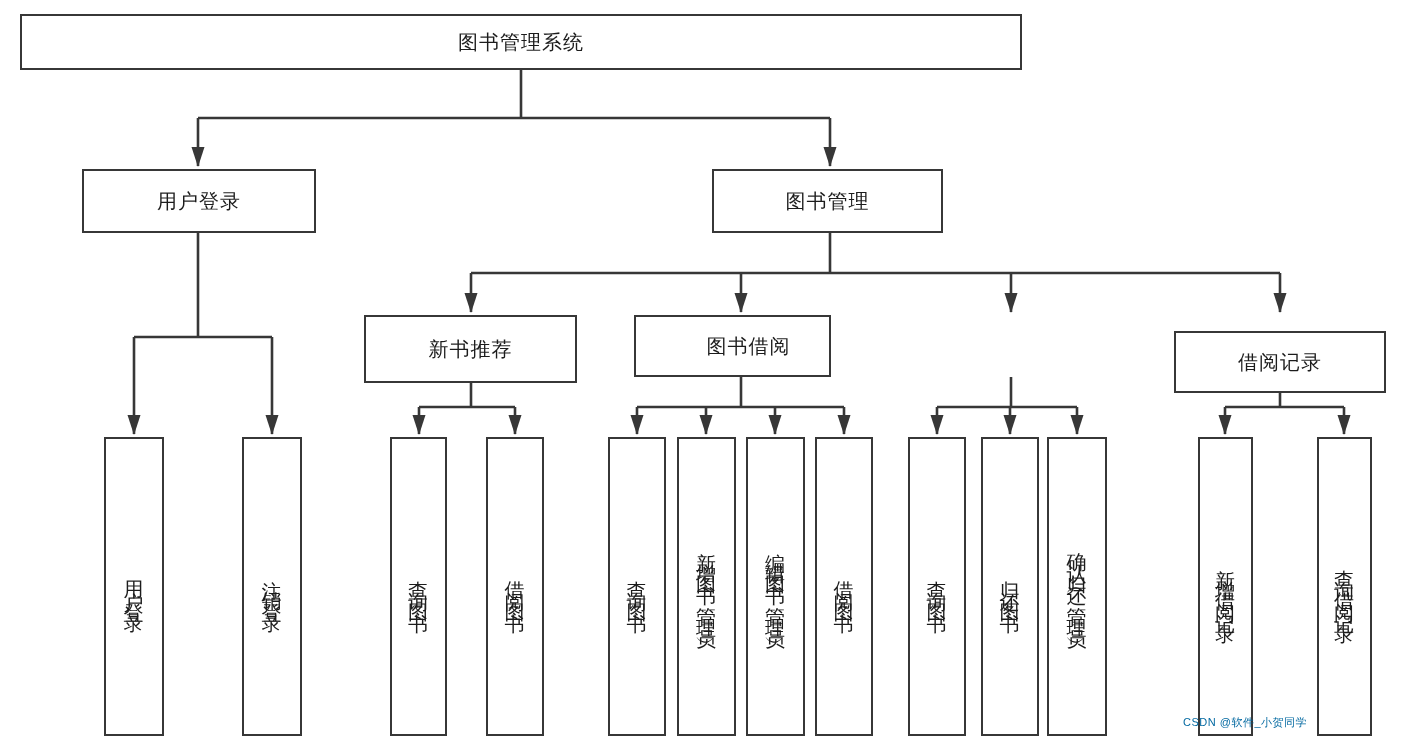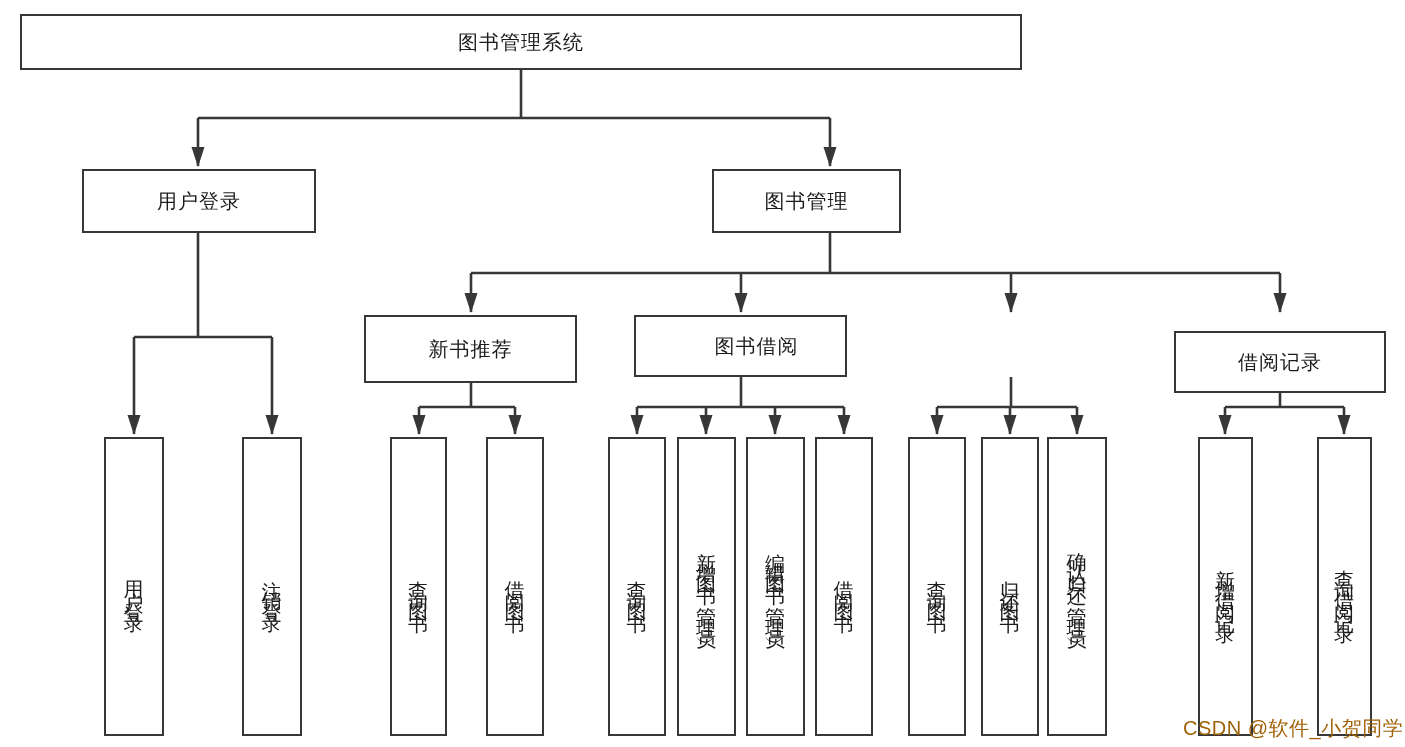--- a/index.html
+++ b/index.html
@@ -13,21 +13,21 @@
     position:absolute;box-sizing:border-box;background:#ffffff;
     border:2.5px solid #373737;display:flex;align-items:center;justify-content:center;
     color:#1c1c1c;font-size:20px;letter-spacing:1px;white-space:nowrap;
   }
   .leaf{
     writing-mode:vertical-rl;text-orientation:mixed;
     letter-spacing:11px;font-size:20px;line-height:1;white-space:normal;
   }
   .watermark{
     position:absolute;left:1183px;top:715px;width:215px;
-    color:#a16207;font-size:20px;letter-spacing:0.5px;white-space:nowrap;
+    color:#0369a1;font-size:11px;letter-spacing:0.5px;white-space:nowrap;
   }
 </style>
 </head>
 <body>
 
 <div class="canvas">
 
   <svg class="connectors" viewBox="0 0 1405 747" xmlns="http://www.w3.org/2000/svg">
     <defs>
       <marker id="arrow" markerUnits="userSpaceOnUse" markerWidth="20" markerHeight="14" refX="19" refY="6.5" orient="auto">
@@ -74,24 +74,24 @@
       <path d="M1280,377 V407"></path>
       <path d="M1225,407 H1344"></path>
       <line x1="1225" y1="407" x2="1225" y2="434" marker-end="url(#arrow)"></line>
       <line x1="1344" y1="407" x2="1344" y2="434" marker-end="url(#arrow)"></line>
     </g>
   </svg>
 
   <div class="node" style="left:20px;top:14px;width:1002px;height:56px;">图书管理系统</div>
 
   <div class="node" style="left:82px;top:169px;width:234px;height:64px;">用户登录</div>
-  <div class="node" style="left:712px;top:169px;width:189px;height:64px;">图书管理</div>
+  <div class="node" style="left:712px;top:169px;width:231px;height:64px;">图书管理</div>
 
   <div class="node" style="left:364px;top:315px;width:213px;height:68px;">新书推荐</div>
-  <div class="node" style="left:634px;top:315px;width:213px;height:62px;padding-left:32px;">图书借阅</div>
+  <div class="node" style="left:634px;top:315px;width:197px;height:62px;padding-left:32px;">图书借阅</div>
   <div class="node" style="left:1174px;top:331px;width:212px;height:62px;">借阅记录</div>
 
   <div class="node leaf" style="left:104px;top:437px;width:60px;height:299px;">用户登录</div>
   <div class="node leaf" style="left:242px;top:437px;width:60px;height:299px;">注销登录</div>
 
   <div class="node leaf" style="left:390px;top:437px;width:57px;height:299px;">查询图书</div>
   <div class="node leaf" style="left:486px;top:437px;width:58px;height:299px;">借阅图书</div>
 
   <div class="node leaf" style="left:608px;top:437px;width:58px;height:299px;">查询图书</div>
   <div class="node leaf" style="left:677px;top:437px;width:59px;height:299px;">新增图书（管理员）</div>

